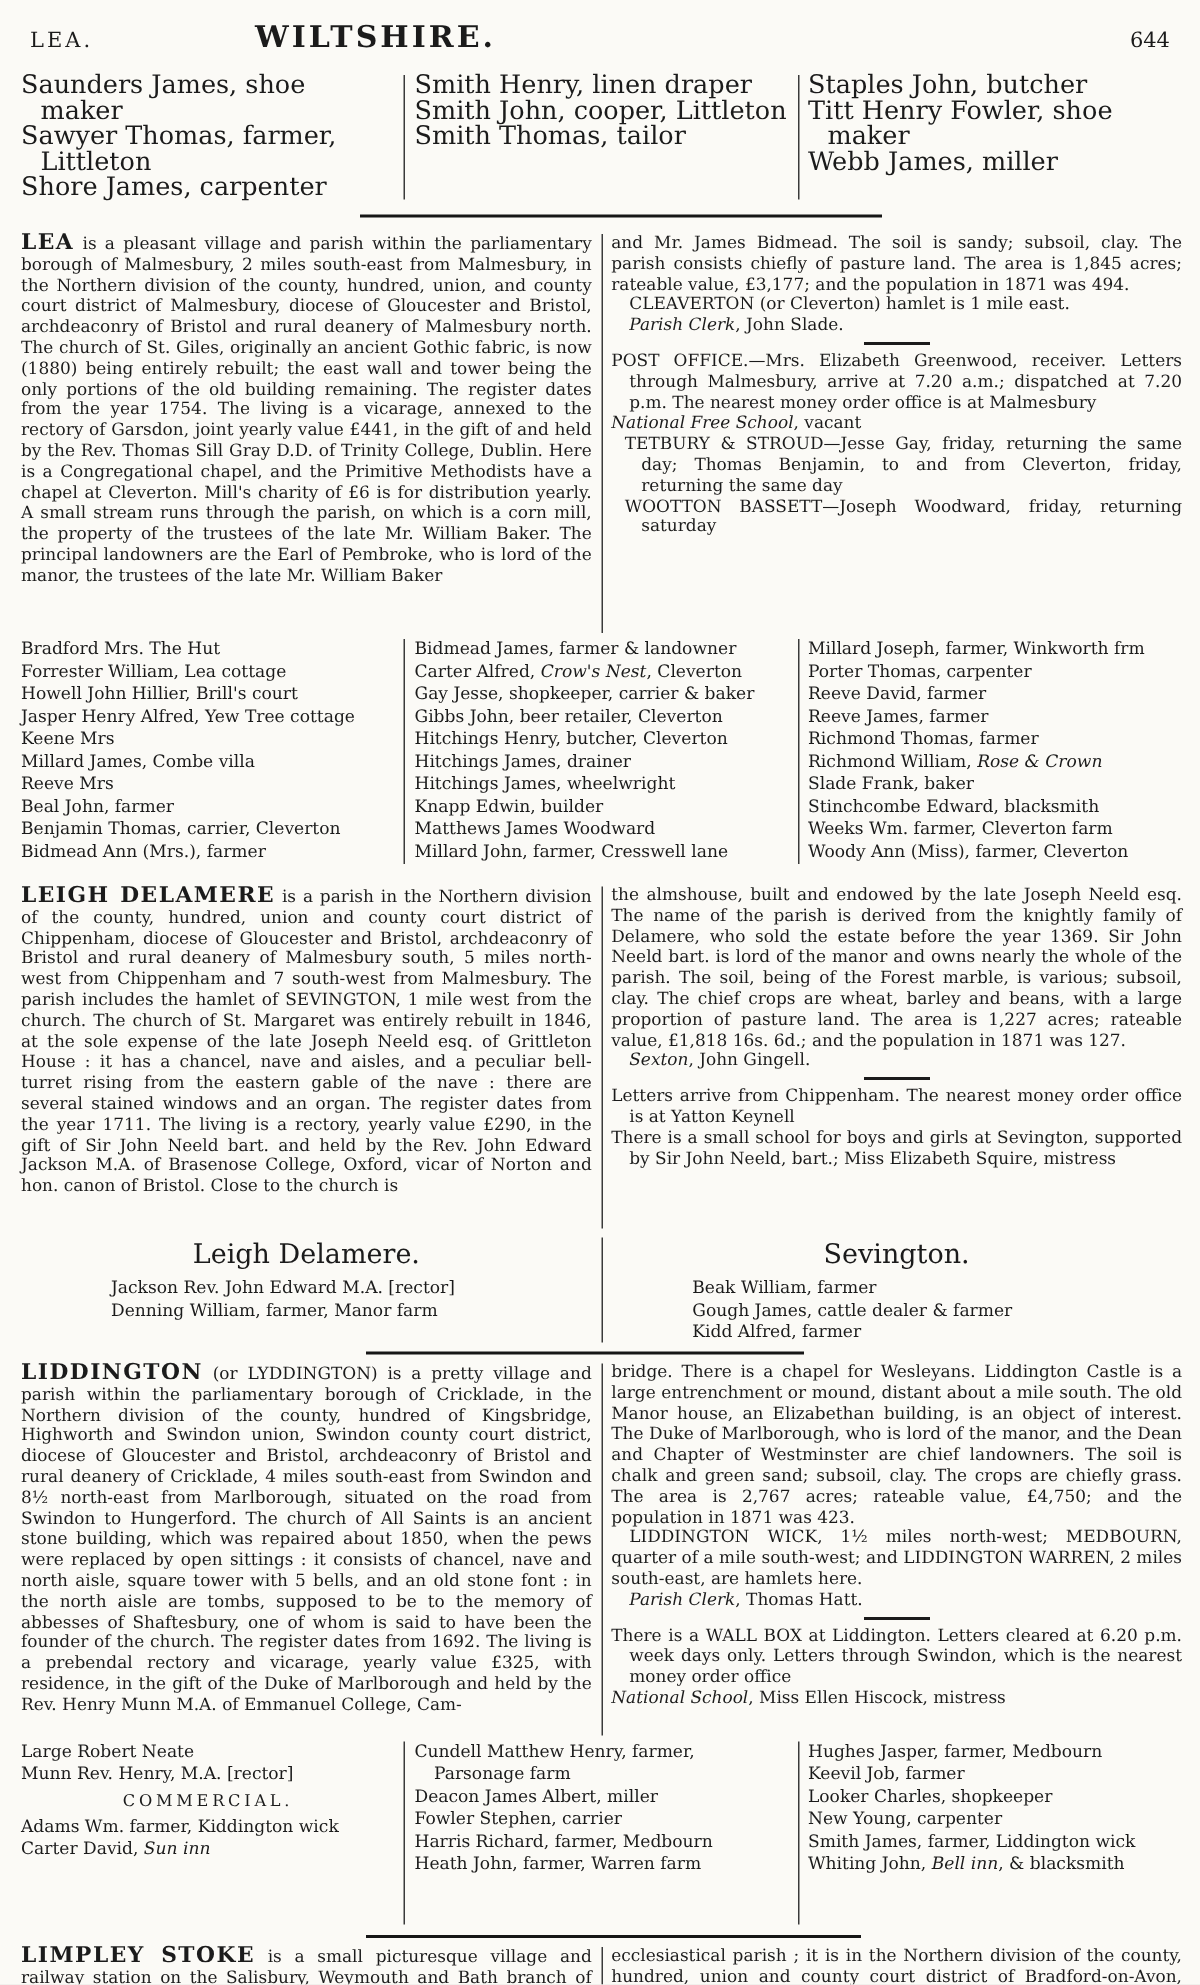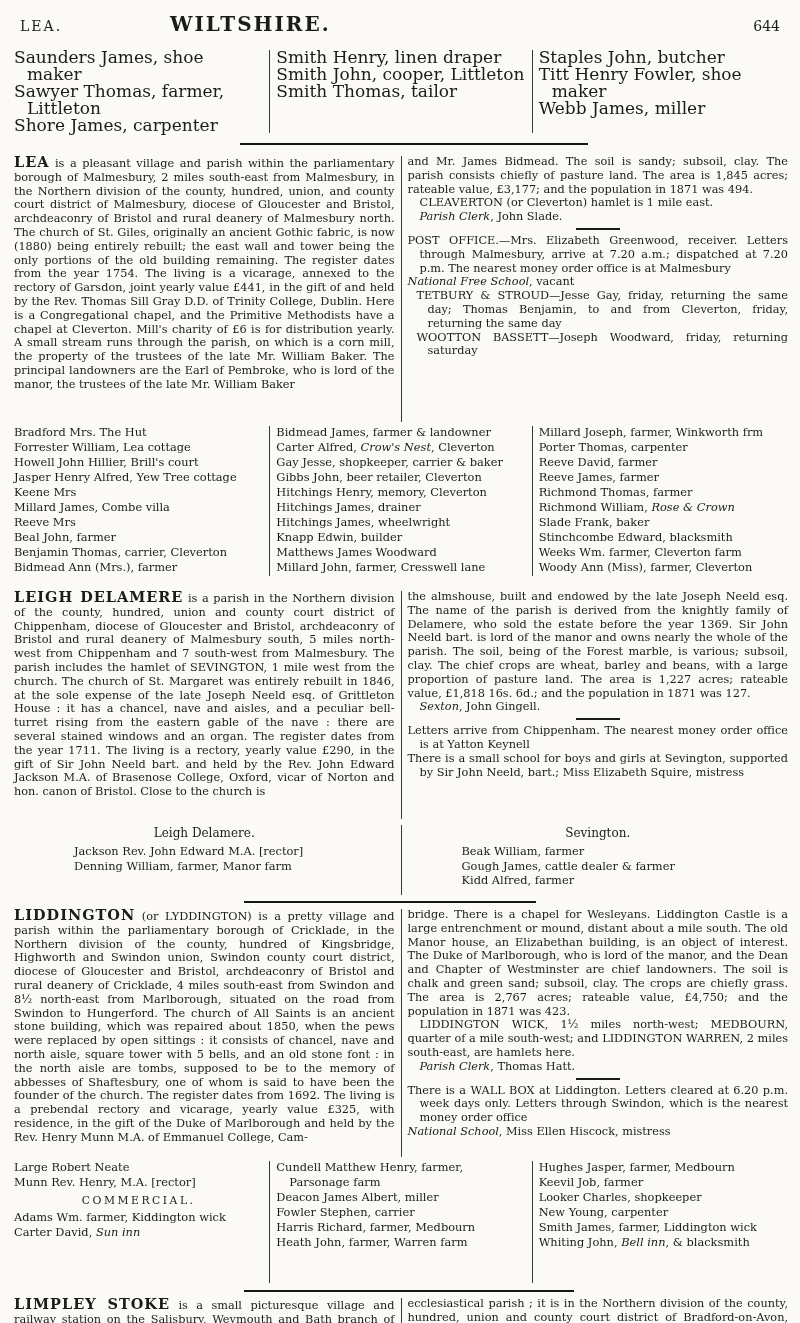--- a/index.html
+++ b/index.html
@@ -37,21 +37,21 @@
   .sect-rule{width:292px;margin:5px 0 5px 232px;}
   .bottom-rule{width:330px;margin:6px 0 5px 232px;}
   .dash{width:44px;height:2px;background:#1b1b1b;margin:4px auto;}
   
   .sect{margin-top:10px;}
   .sect-lea{min-height:268px;}
   .lea-names{min-height:152px;}
   .sect-leigh{margin-top:13px;min-height:230px;}
   .subsect{margin-top:4px;min-height:72px;}
   .subcol{flex:1;min-width:0;}
-  .subhead{text-align:center;font-size:12px;margin:2px 0 4px;}
+  .subhead{text-align:center;font-size:18px;margin:2px 0 4px;}
   .sub-entries-left{padding-left:62px;}
   .sub-entries-right{padding-left:56px;}
   .subcol .entry{text-indent:0;padding-left:0;line-height:14.5px;}
   .sect-lidd{margin-top:4px;min-height:250px;}
   .lidd-names{min-height:124px;}
   .commercial{text-align:center;font-size:10.8px;letter-spacing:2.5px;margin:4px 0 3px;}
   .sect-limpley{margin-top:4px;}
 </style>
 </head>
 <body>
@@ -115,21 +115,21 @@
         <div class="entry">Beal John, farmer</div>
         <div class="entry">Benjamin Thomas, carrier, Cleverton</div>
         <div class="entry">Bidmead Ann (Mrs.), farmer</div>
       </div>
     <div class="vdiv"></div>
     <div class="ncol">
         <div class="entry">Bidmead James, farmer &amp; landowner</div>
         <div class="entry">Carter Alfred, <em>Crow's Nest</em>, Cleverton</div>
         <div class="entry">Gay Jesse, shopkeeper, carrier &amp; baker</div>
         <div class="entry">Gibbs John, beer retailer, Cleverton</div>
-        <div class="entry">Hitchings Henry, memory, Cleverton</div>
+        <div class="entry">Hitchings Henry, butcher, Cleverton</div>
         <div class="entry">Hitchings James, drainer</div>
         <div class="entry">Hitchings James, wheelwright</div>
         <div class="entry">Knapp Edwin, builder</div>
         <div class="entry">Matthews James Woodward</div>
         <div class="entry">Millard John, farmer, Cresswell lane</div>
       </div>
     <div class="vdiv"></div>
     <div class="ncol">
         <div class="entry">Millard Joseph, farmer, Winkworth frm</div>
         <div class="entry">Porter Thomas, carpenter</div>

